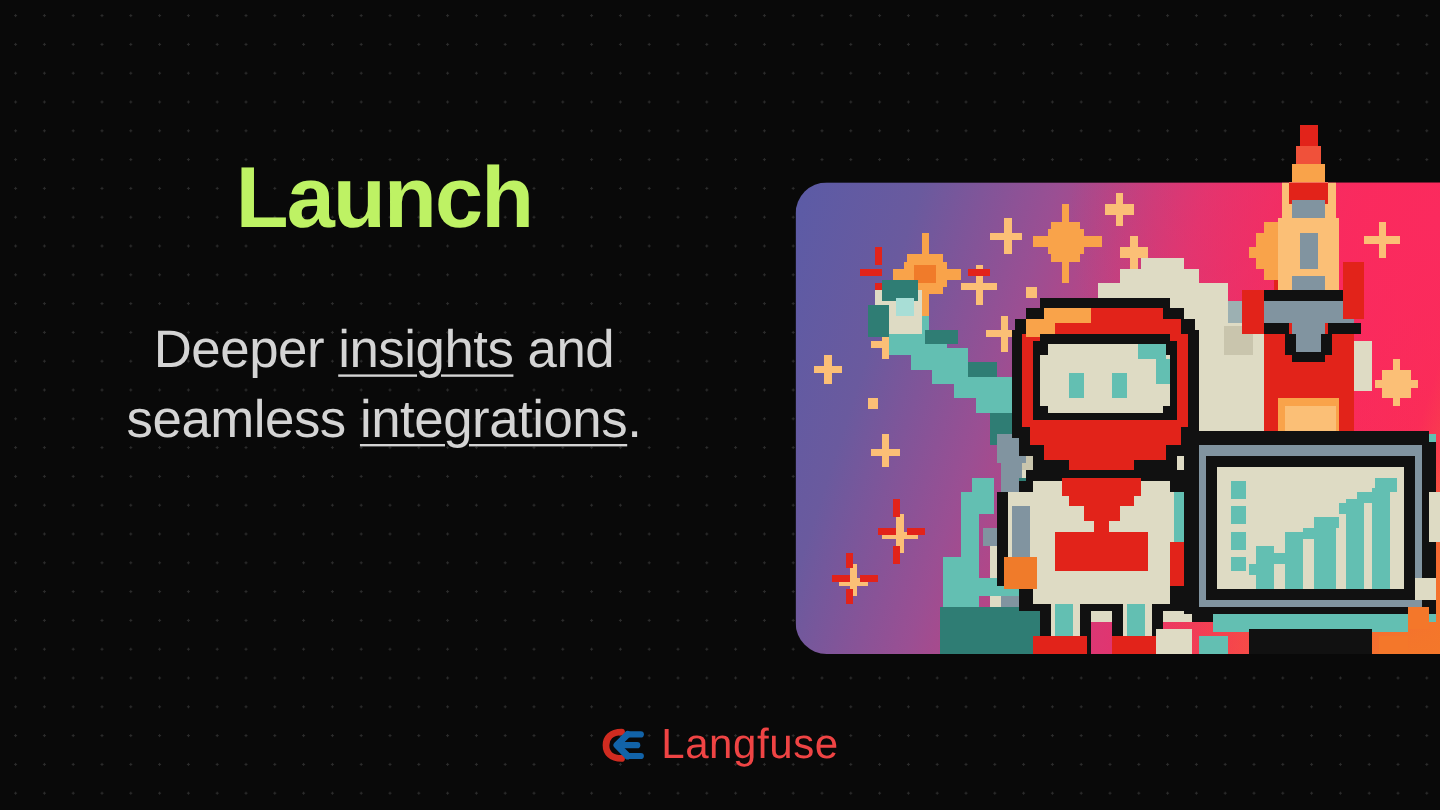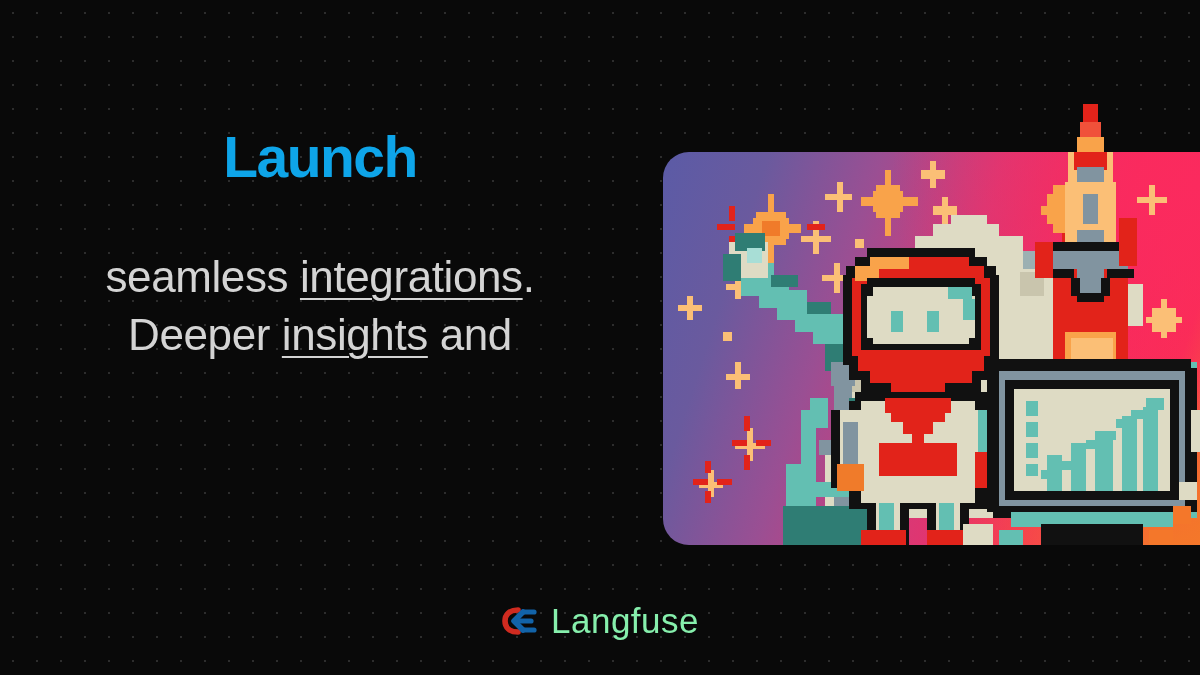--- a/index.html
+++ b/index.html
@@ -29,22 +29,22 @@
   }
   
   .left-col {
     position: absolute;
     left: 0;
     top: 130px;
     width: 640px;
     text-align: center;
   }
   .headline {
-    color: #0ea5e9;
-    font-size: 57px;
+    color: #bef264;
+    font-size: 72px;
     line-height: 0.98;
     font-weight: 700;
     letter-spacing: -1.5px;
     margin: 0;
     padding: 0;
   }
   .headline .line {
     display: block;
     white-space: pre;
   }
@@ -77,21 +77,21 @@
     justify-content: center;
     gap: 14px;
   }
   .logo-mark {
     width: 36px;
     height: 30px;
     flex: none;
     display: block;
   }
   .logo-word {
-    color: #86efac;
+    color: #ef4444;
     font-size: 35px;
     font-weight: 400;
     letter-spacing: 0.5px;
     line-height: 1;
   }
   
   .art-panel {
     position: absolute;
     left: 663px;
     top: 152px;
@@ -127,22 +127,22 @@
 
 <div class="canvas">
 
   <div class="dotgrid"></div>
 
   <div class="left-col">
     <h1 class="headline">
       <span class="line">Launch</span>
     </h1>
     <p class="subhead">
+      <span class="line"><span>Deeper </span><u>insights</u><span> and</span></span>
       <span class="line"><span>seamless </span><u>integrations</u><span>.</span></span>
-      <span class="line"><span>Deeper </span><u>insights</u><span> and</span></span>
     </p>
   </div>
 
   <div class="logo-row">
     <svg class="logo-mark" viewBox="0 0 36 30" aria-hidden="true">
       <g fill="none" stroke-linecap="round" stroke-linejoin="round">
         <path d="M17 4 C8 4 4 9 4 15 C4 21 8 26 17 26" stroke="#d02b20" stroke-width="5.6"></path>
         <path d="M22 6 L13 15 L22 24" stroke="#1263a8" stroke-width="5.6" fill="none"></path>
         <path d="M22 6 L33 6" stroke="#1263a8" stroke-width="5.2"></path>
         <path d="M18 15 L30 15" stroke="#1263a8" stroke-width="5.2"></path>

